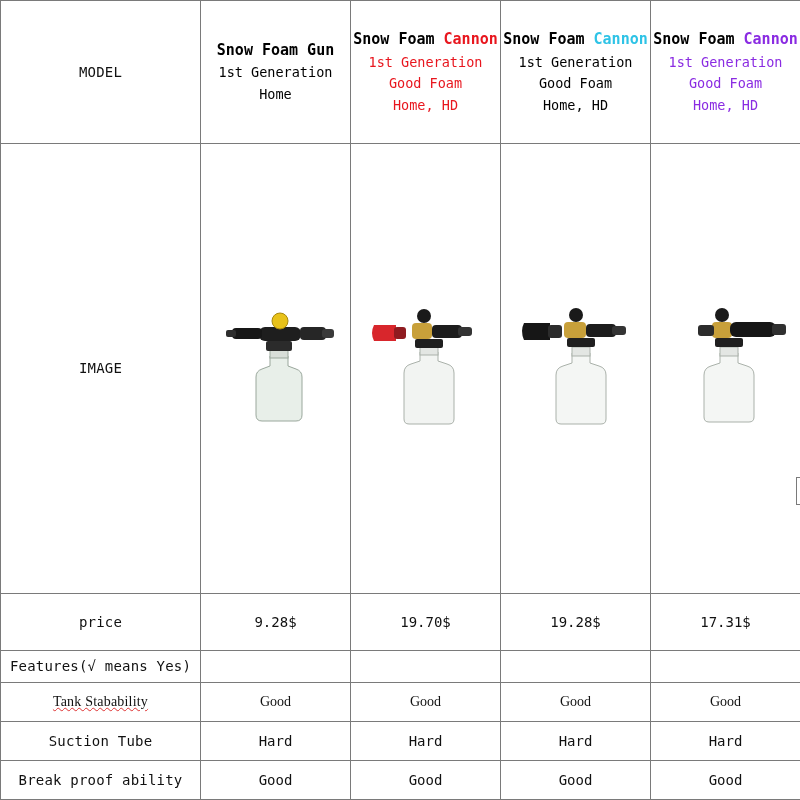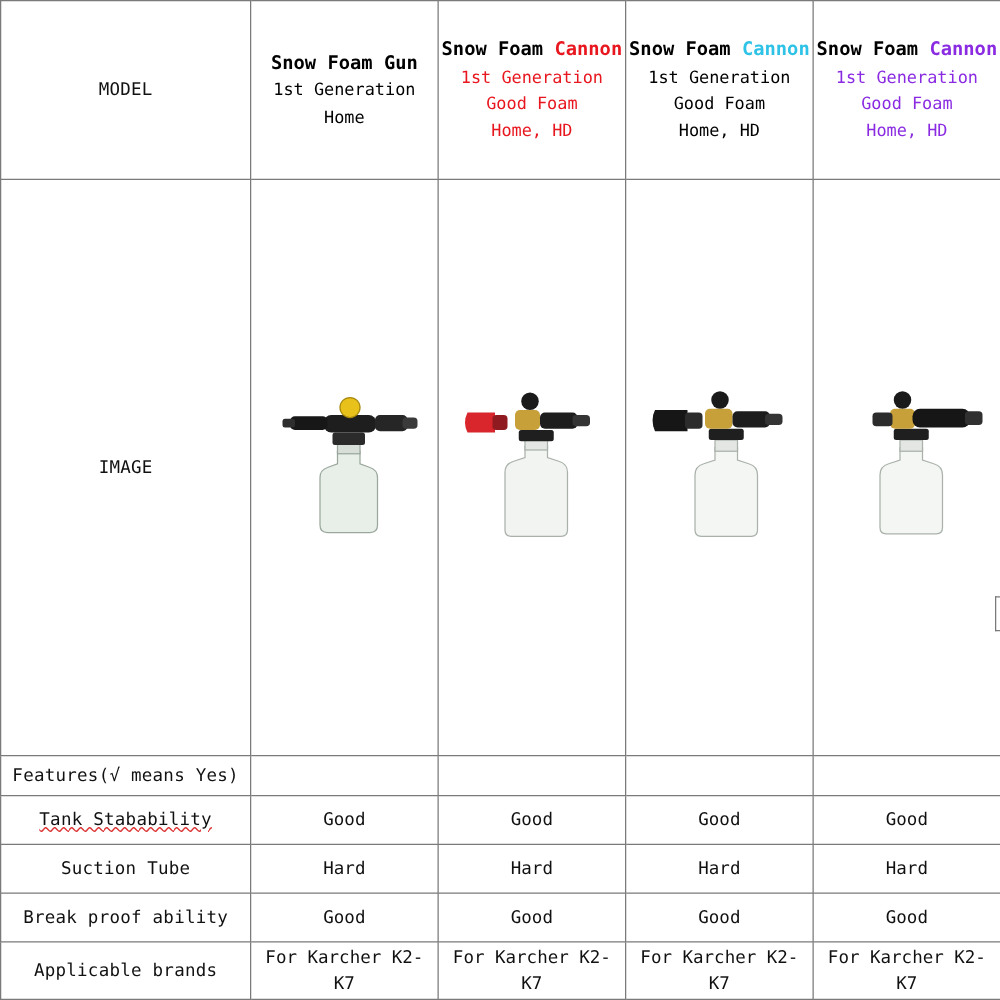--- a/index.html
+++ b/index.html
@@ -237,34 +237,41 @@
               <rect x="76" y="33" width="46" height="15" rx="6" fill="#161616"></rect>
               <rect x="118" y="35" width="14" height="11" rx="3" fill="#303030"></rect>
 
               <rect x="44" y="36" width="16" height="11" rx="3" fill="#2c2c2c"></rect>
             </svg>
           </div>
         </td>
       </tr>
 
 
+      <tr style="height:57px;">
+        <td class="rowlabel">price</td>
+        <td>9.28$</td>
+        <td>19.70$</td>
+        <td>19.28$</td>
+        <td>17.31$</td>
+      </tr>
 
       <tr style="height:32px;padding-left:24px;">
         <td class="rowlabel">Features(√ means Yes)</td>
         <td class="empty-cell"></td>
         <td class="empty-cell"></td>
         <td class="empty-cell"></td>
         <td class="empty-cell"></td>
       </tr>
 
 
 
 
 
-      <tr style="height:39px;">
+      <tr style="height:39px;font-family:Liberation Serif, serif;">
         <td class="rowlabel rowlabel-underline">Tank Stabability</td>
         <td>Good</td>
         <td>Good</td>
         <td>Good</td>
         <td>Good</td>
       </tr>
 
       <tr style="height:39px;">
         <td class="rowlabel">Suction Tube</td>
         <td>Hard</td>
@@ -274,25 +281,18 @@
       </tr>
 
       <tr style="height:39px;">
         <td class="rowlabel">Break proof ability</td>
         <td>Good</td>
         <td>Good</td>
         <td>Good</td>
         <td>Good</td>
       </tr>
 
-      <tr style="height:36px;">
-        <td class="rowlabel">Applicable brands</td>
-        <td>For Karcher K2-K7</td>
-        <td>For Karcher K2-K7</td>
-        <td>For Karcher K2-K7</td>
-        <td>For Karcher K2-K7</td>
-      </tr>
 
     </tbody>
   </table>
 
   <div class="edge-mark" style="top:477px;"></div>
 </div>
 
 </body></html>

